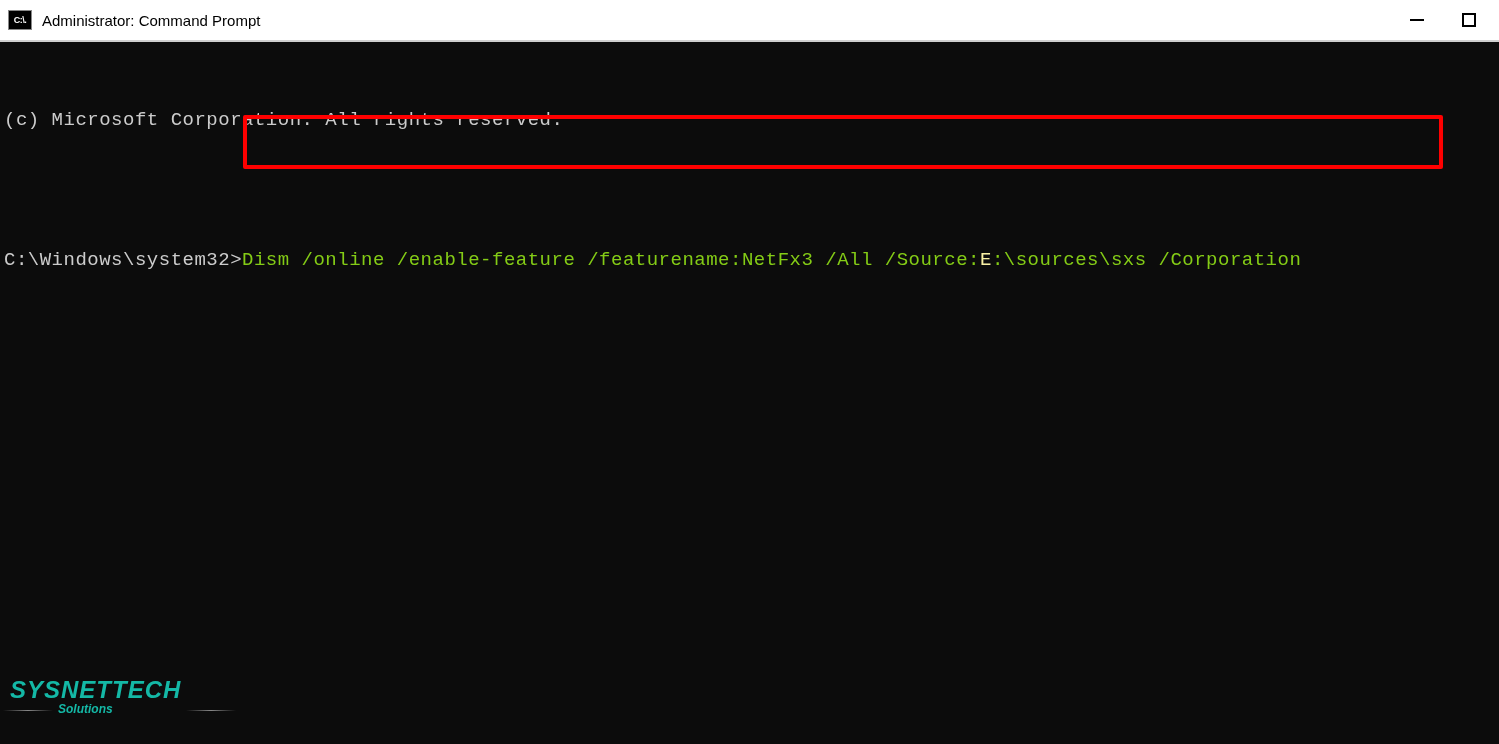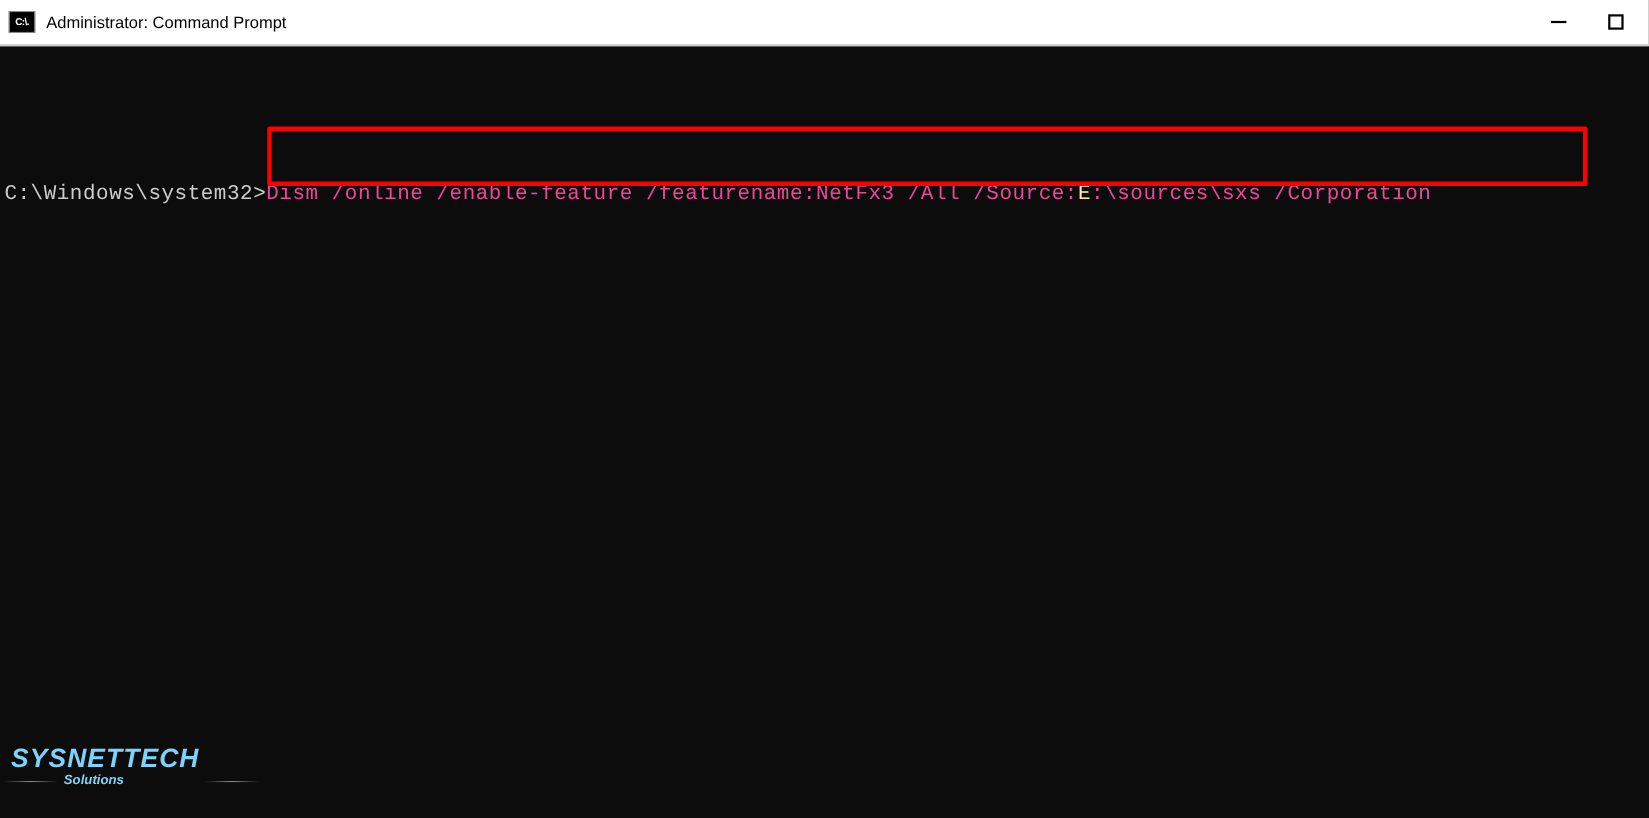--- a/index.html
+++ b/index.html
@@ -83,40 +83,40 @@
   }
   .prompt-line {
     display: flex;
     position: relative;
     text-align: center;
   }
   .prompt-path {
     color: #cccccc;
   }
   .command-text {
-    color: #ec4899;
+    color: #84cc16;
   }
   .yellow-letter {
     color: #f9f1a5;
   }
   .highlight-box {
     position: absolute;
     border: 4px solid #ff0000;
     top: 115px;
     left: 243px;
     width: 1200px;
     height: 54px;
     pointer-events: none;
     border-radius: 2px;
   }
   .watermark {
     position: absolute;
     bottom: 28px;
     left: 10px;
-    color: #7dd3fc;
+    color: #14b8a6;
     font-family: Arial, sans-serif;
   }
   .watermark-main {
     font-size: 24px;
     font-weight: 900;
     font-style: italic;
     letter-spacing: 1px;
   }
   .watermark-sub {
     font-size: 12px;
@@ -148,20 +148,21 @@
     <div class="win-btn">
       <div class="min-line"></div>
     </div>
     <div class="win-btn">
       <div class="max-box"></div>
     </div>
   </div>
 </div>
 
 <div class="console-area">
+  <span class="console-line">(c) Microsoft Corporation. All rights reserved.</span>
   <span class="console-line"></span>
   <span class="prompt-line"><span class="prompt-path">C:\Windows\system32&gt;</span><span class="command-text">Dism /online /enable-feature /featurename:NetFx3 /All /Source:</span><span class="yellow-letter">E</span><span class="command-text">:\sources\sxs /Corporation</span></span>
 </div>
 
 <div class="highlight-box"></div>
 
 <div class="watermark">
   <div class="watermark-main">SYSNETTECH</div>
   <div class="watermark-sub">Solutions</div>
 </div>

